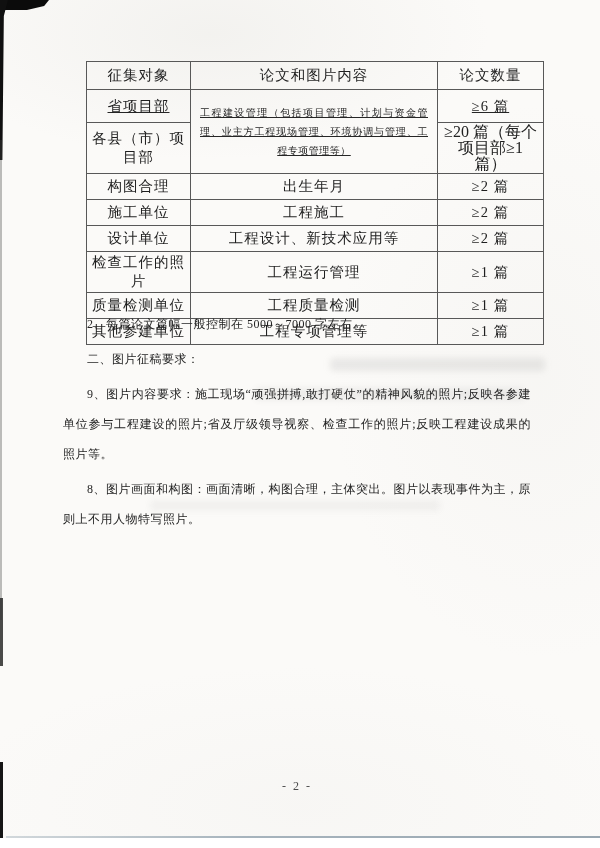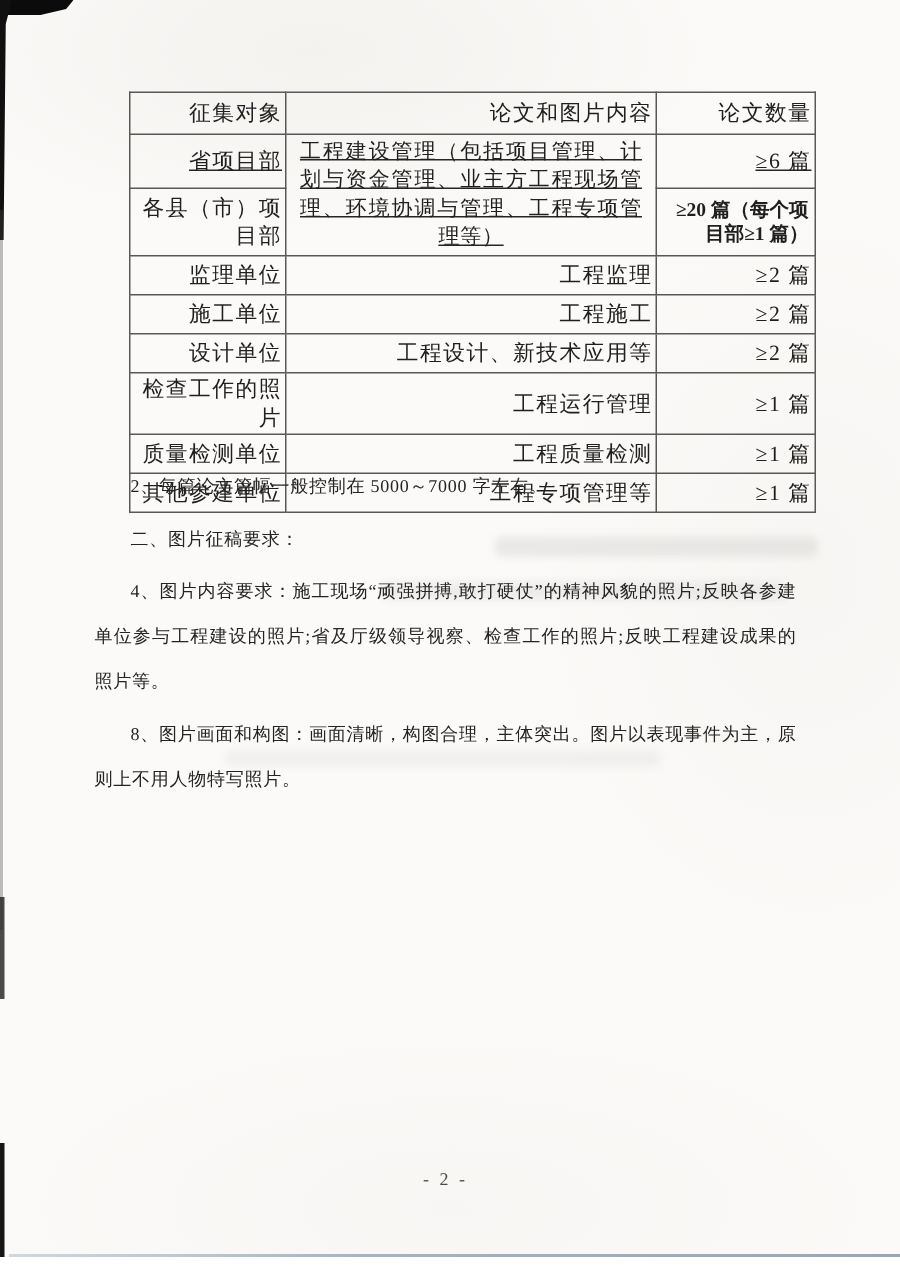--- a/index.html
+++ b/index.html
@@ -59,34 +59,34 @@
     table-layout:fixed;
   }
   .doc-table col.c1 { width:104px; }
   .doc-table col.c2 { width:247px; }
   .doc-table col.c3 { width:106px; }
   .doc-table th, .doc-table td {
     border:1px solid #585858;
     font-weight:normal;
     font-size:14.5px;
     letter-spacing:1px;
-    text-align:right;
+    text-align:center;
     vertical-align:middle;
     color:#1f1f1f;
     padding:1px 2px;
   }
   tr.h-header  { height:28px; }
   tr.h-prov    { height:33px;text-decoration:underline; }
   tr.h-county  { height:36px; }
   tr.h-std     { height:26px; }
   td.cell-merged {
     text-align:justify; text-align-last:center;
-    padding:2px 9px; line-height:19px; font-size:14px; letter-spacing:0.5px;margin-left:20px;
+    padding:2px 9px; line-height:19px; font-size:10px; letter-spacing:0.5px;margin-left:20px;
   }
-  td.cell-qty-small { font-size:13px; line-height:16px; letter-spacing:0; padding:1px 4px;font-weight:bold; }
+  td.cell-qty-small { font-size:16px; line-height:16px; letter-spacing:0; padding:1px 4px; }
 
   
   .doc-text {
     position:absolute; top:309px; left:63px; width:468px;
   }
   .doc-text p {
     margin:0 0 5px 0;
     font-size:12px;
     line-height:30px;
     letter-spacing:0.5px;
@@ -132,22 +132,22 @@
       <tr class="h-prov">
         <td>省项目部</td>
         <td class="cell-merged" rowspan="2">工程建设管理（包括项目管理、计划与资金管理、业主方工程现场管理、环境协调与管理、工程专项管理等）</td>
         <td>≥6 篇</td>
       </tr>
       <tr class="h-county">
         <td>各县（市）项目部</td>
         <td class="cell-qty-small">≥20 篇（每个项目部≥1 篇）</td>
       </tr>
       <tr class="h-std">
-        <td>监理单位</td>
-        <td>工程监理</td>
+        <td>构图合理</td>
+        <td>出生年月</td>
         <td>≥2 篇</td>
       </tr>
       <tr class="h-std">
         <td>施工单位</td>
         <td>工程施工</td>
         <td>≥2 篇</td>
       </tr>
       <tr class="h-std">
         <td>设计单位</td>
         <td>工程设计、新技术应用等</td>
@@ -167,19 +167,19 @@
         <td>其他参建单位</td>
         <td>工程专项管理等</td>
         <td>≥1 篇</td>
       </tr>
     </tbody>
   </table>
 
   <div class="doc-text">
     <p>2、每篇论文篇幅一般控制在 5000～7000 字左右。</p>
     <p>二、图片征稿要求：</p>
-    <p>4、图片内容要求：施工现场“顽强拼搏,敢打硬仗”的精神风貌的照片;反映各参建单位参与工程建设的照片;省及厅级领导视察、检查工作的照片;反映工程建设成果的照片等。</p>
+    <p>9、图片内容要求：施工现场“顽强拼搏,敢打硬仗”的精神风貌的照片;反映各参建单位参与工程建设的照片;省及厅级领导视察、检查工作的照片;反映工程建设成果的照片等。</p>
     <p>8、图片画面和构图：画面清晰，构图合理，主体突出。图片以表现事件为主，原则上不用人物特写照片。</p>
   </div>
 
   <div class="page-num">- 2 -</div>
 
 </div>
 
 </body></html>

